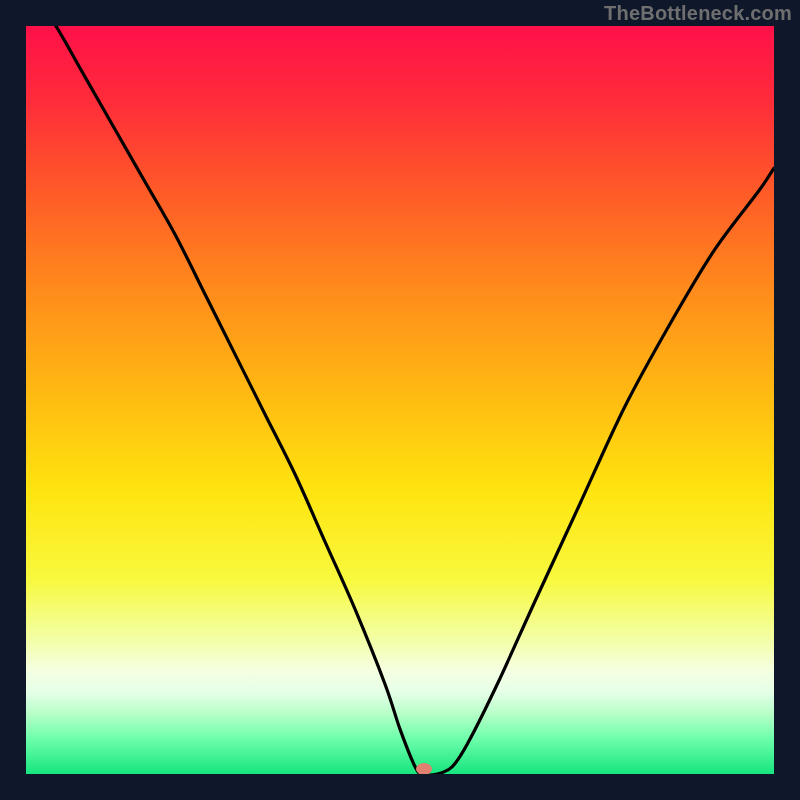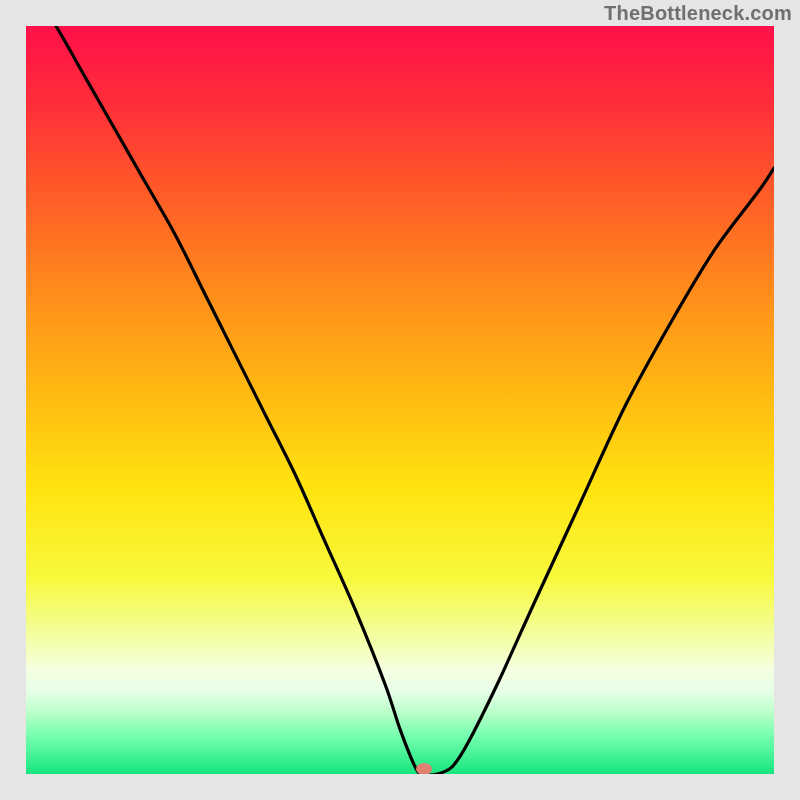--- a/index.html
+++ b/index.html
@@ -8,21 +8,21 @@
     width: 800px;
     height: 800px;
     background: #000;
     font-family: Arial, Helvetica, sans-serif;
     overflow: hidden;
   }
   .outer {
     position: relative;
     width: 800px;
     height: 800px;
-    background: #e5e5e5;
+    background: #0f172a;
   }
   .plot {
     position: absolute;
     left: 26px;
     top: 26px;
     width: 748px;
     height: 748px;
     overflow: hidden;
   }
   .attribution {

